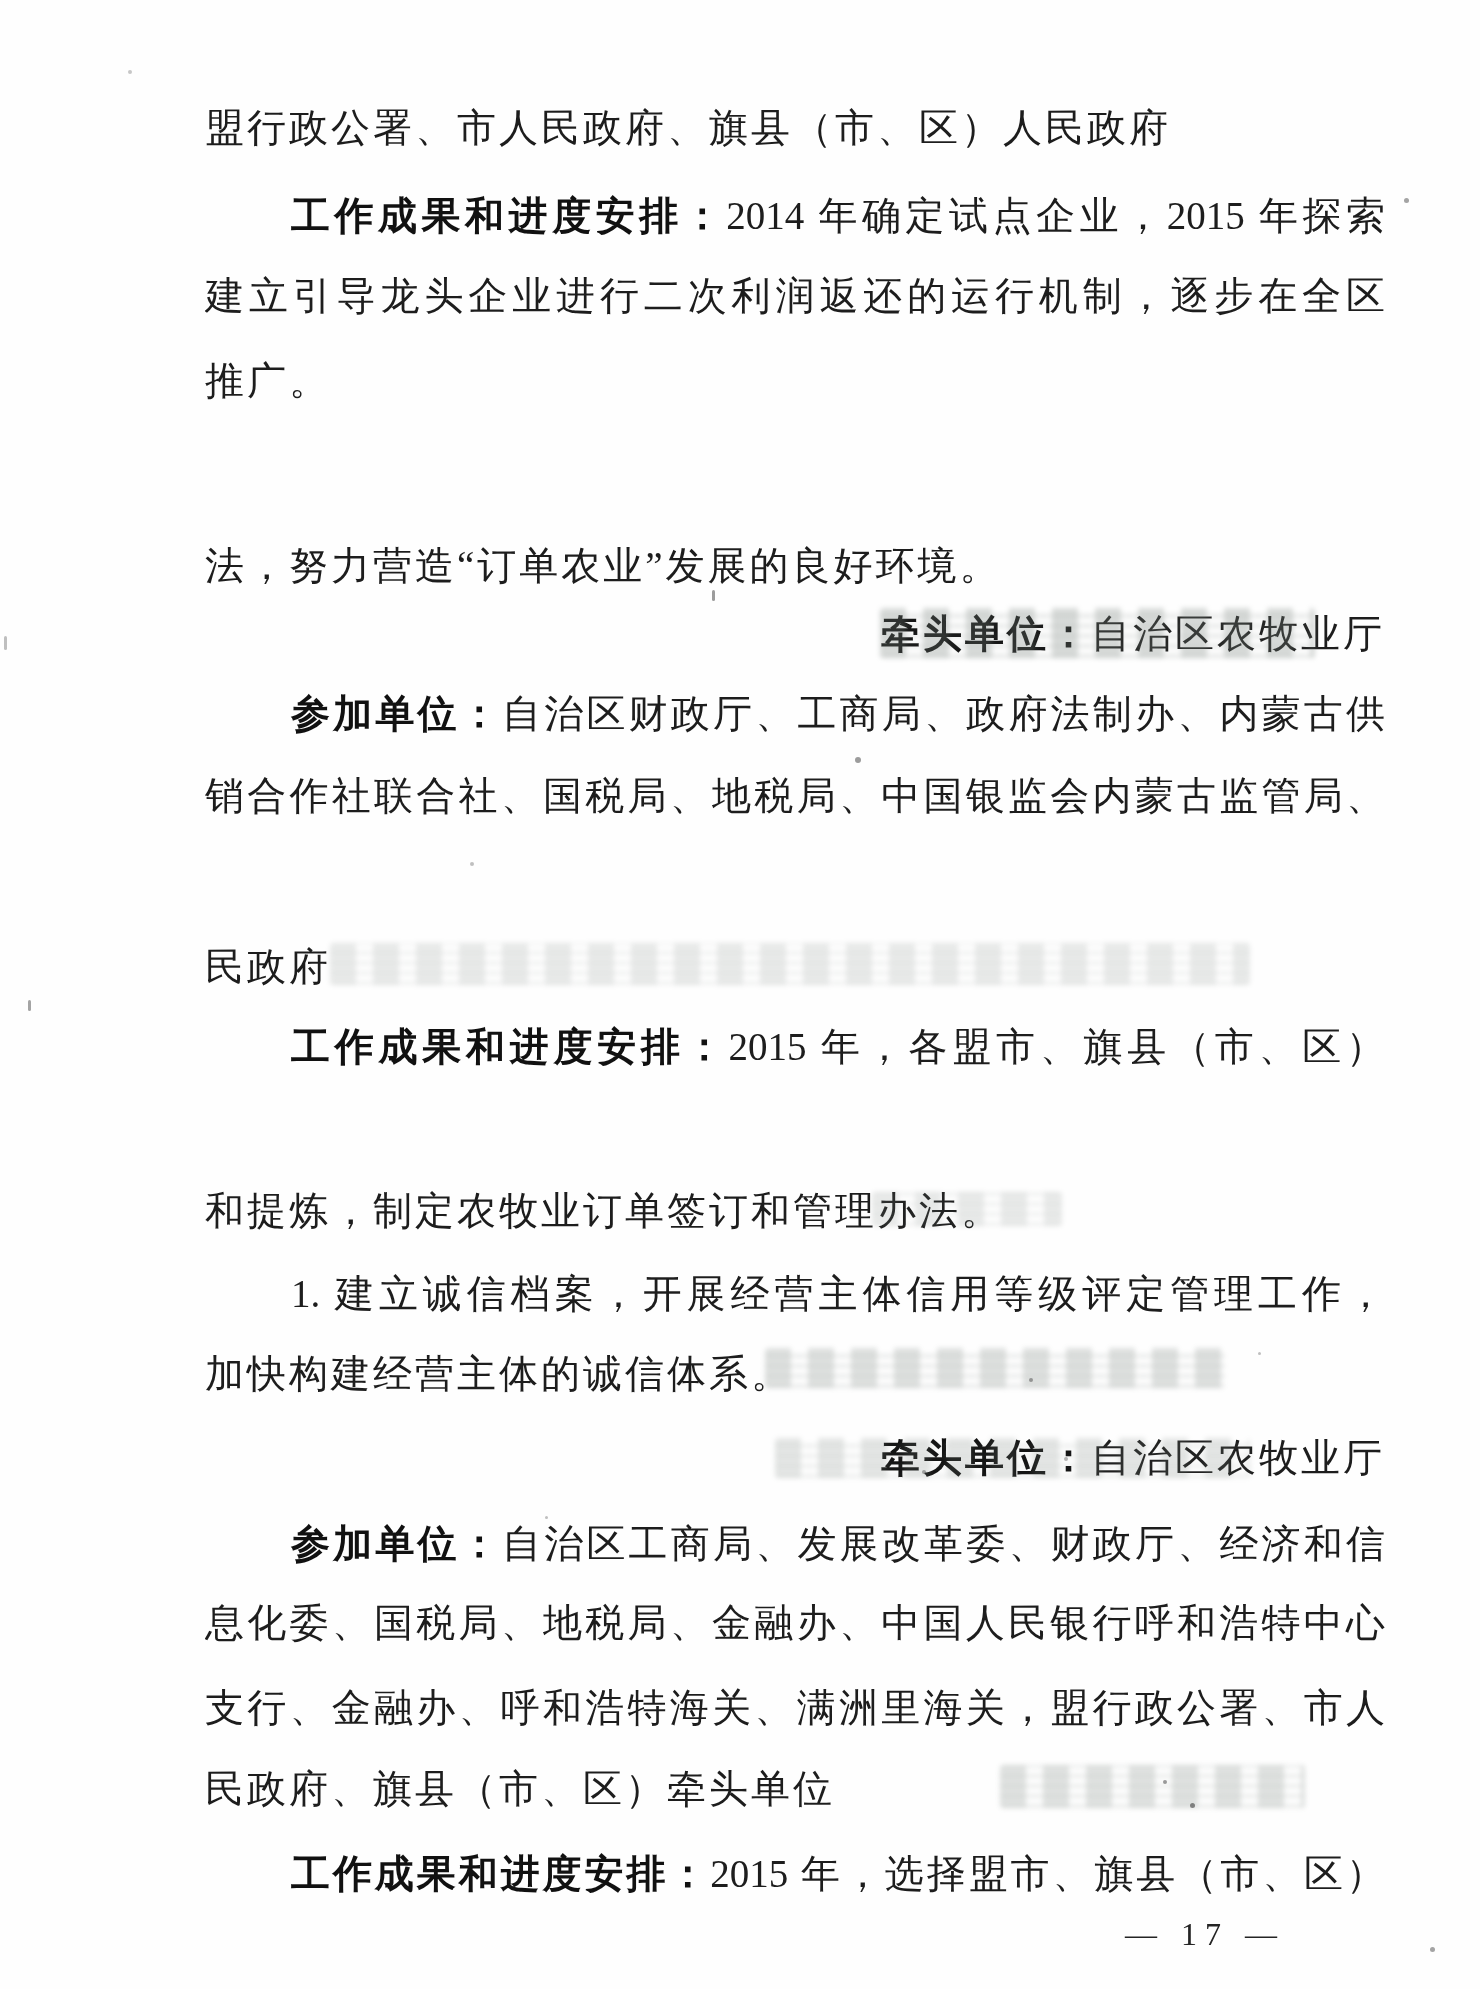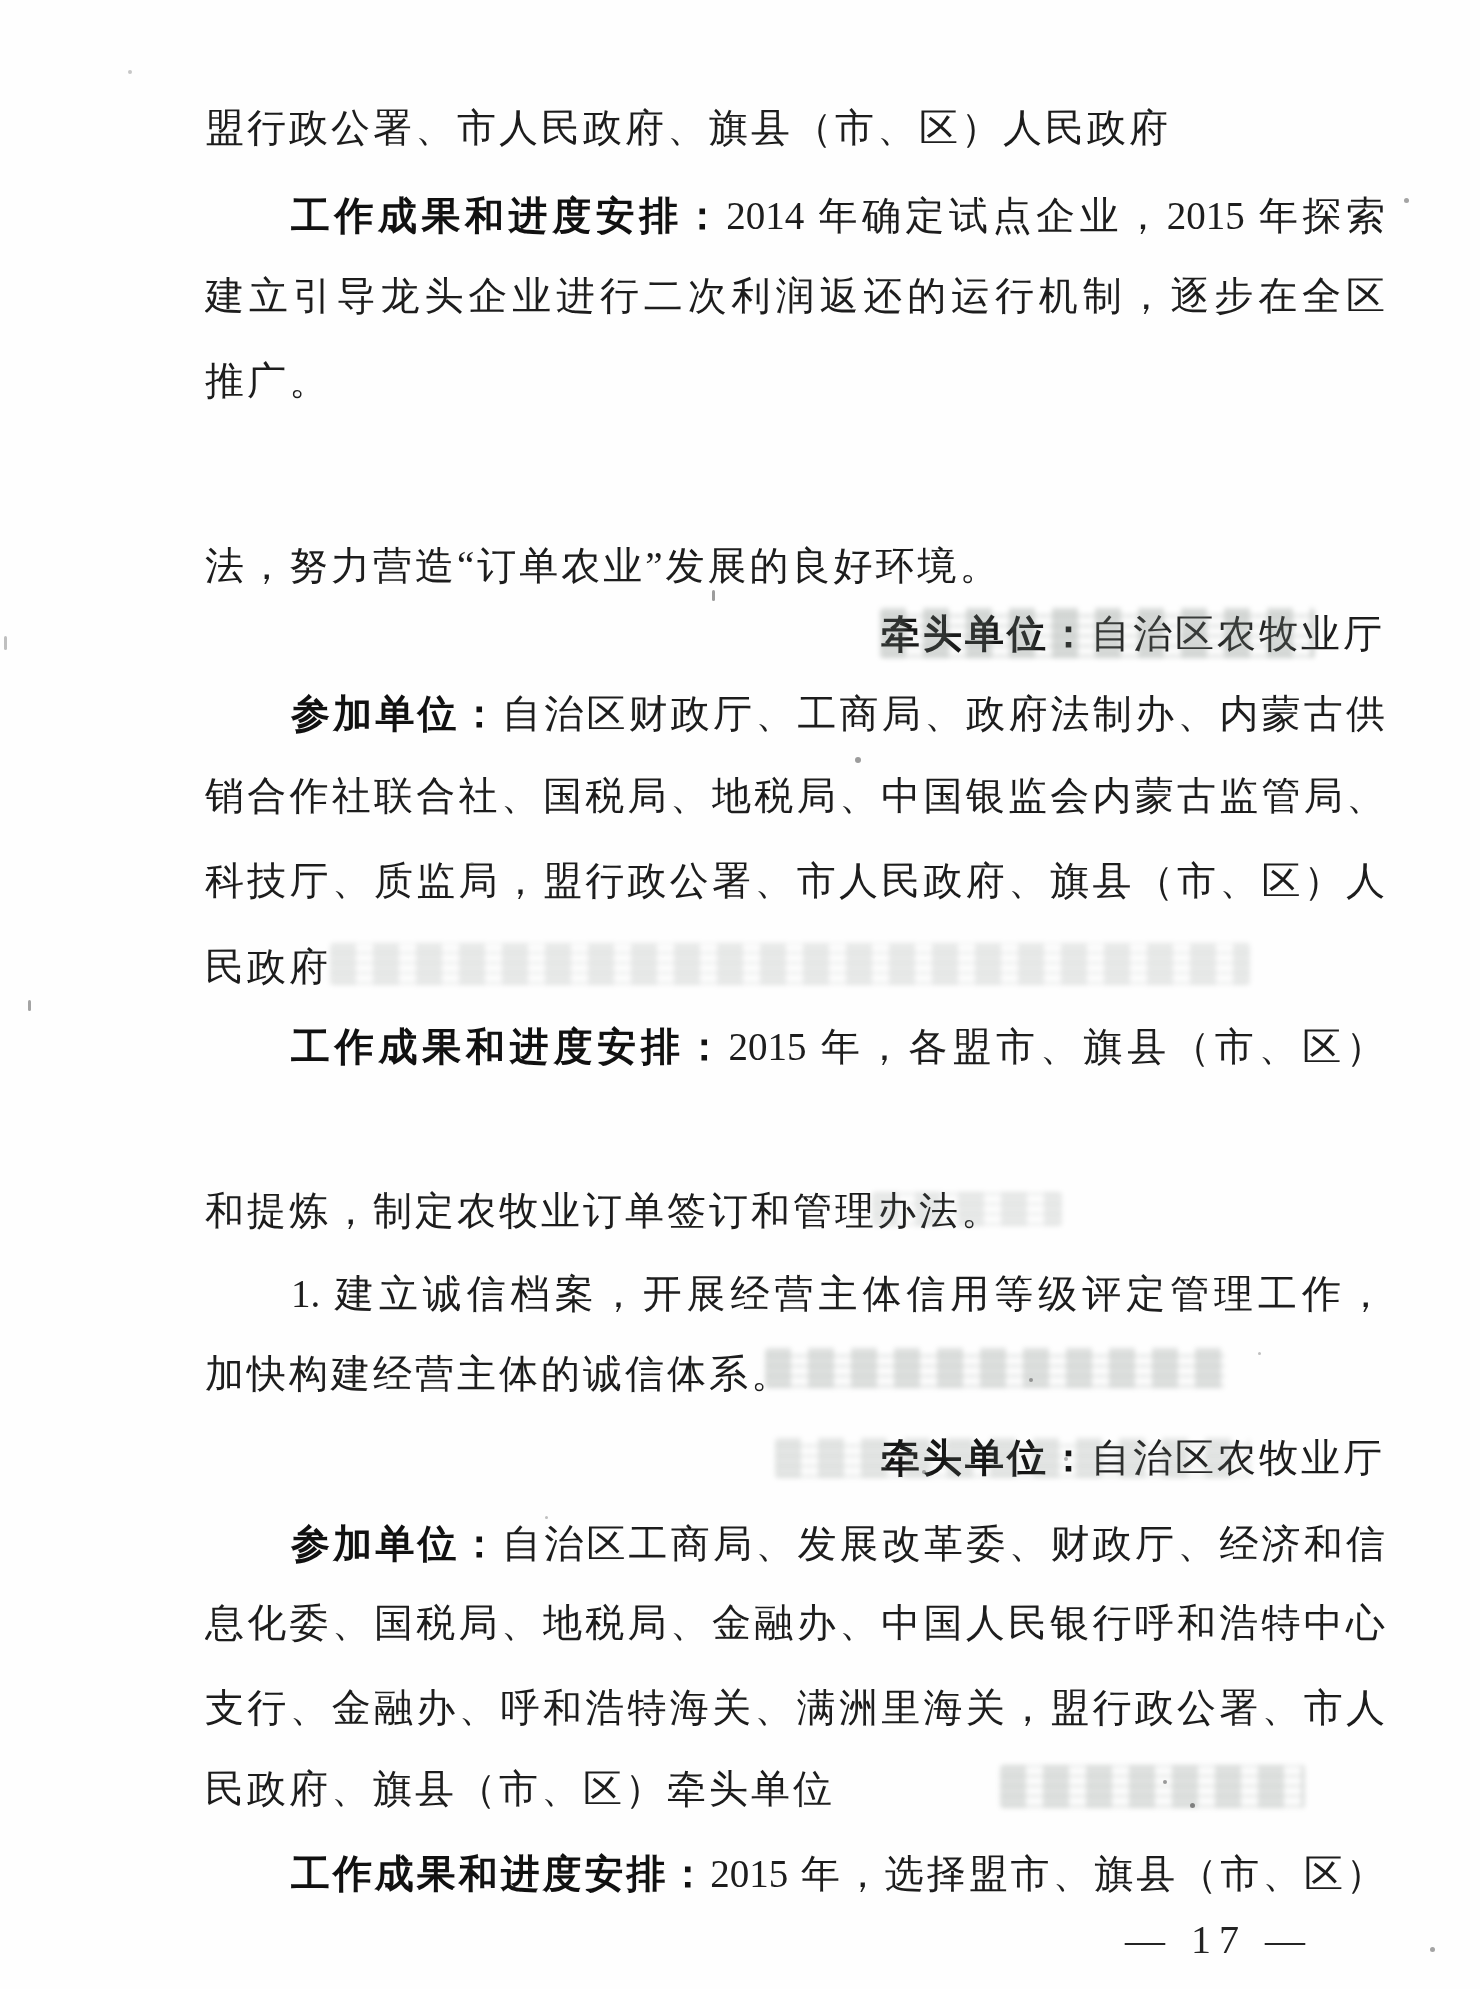--- a/index.html
+++ b/index.html
@@ -36,21 +36,21 @@
     text-align: justify;
     text-align-last: justify;
     text-justify: inter-character;
     overflow: hidden;
   }
   .lbl { font-weight: bold; color: #111; }
   .pageno {
     position: absolute;
     top: 1916px;
     left: 1125px;
-    font-size: 40px;
+    font-size: 32px;
     letter-spacing: 8px;
     color: #242424;
     white-space: nowrap;
   }
   
   .ghost {
     position: absolute;
     border-radius: 4px;
     filter: blur(2.5px);
     background:
@@ -69,21 +69,20 @@
 <div class="page">
 
   <div class="line" style="top:97px"><span class="lbl"></span><span>盟行政公署、市人民政府、旗县（市、区）人民政府</span></div>
   <div class="line indent fill" style="top:185px"><span class="lbl">工作成果和进度安排：</span><span>2014 年确定试点企业，2015 年探索</span></div>
   <div class="line fill" style="top:265px"><span class="lbl"></span><span>建立引导龙头企业进行二次利润返还的运行机制，逐步在全区</span></div>
   <div class="line" style="top:350px"><span class="lbl"></span><span>推广。</span></div>
   <div class="line" style="top:535px"><span class="lbl"></span><span>法，努力营造“订单农业”发展的良好环境。</span></div>
   <div class="line indent" style="top:603px"><span class="lbl">牵头单位：</span><span>自治区农牧业厅</span></div>
   <div class="line indent fill" style="top:683px"><span class="lbl">参加单位：</span><span>自治区财政厅、工商局、政府法制办、内蒙古供</span></div>
   <div class="line fill" style="top:765px"><span class="lbl"></span><span>销合作社联合社、国税局、地税局、中国银监会内蒙古监管局、</span></div>
-  <div class="line fill" style="top:850px"><span class="lbl"></span><span>科技厅、质监局，盟行政公署、市人民政府、旗县（市、区）人</span></div>
   <div class="line" style="top:936px"><span class="lbl"></span><span>民政府</span></div>
   <div class="line indent fill" style="top:1016px"><span class="lbl">工作成果和进度安排：</span><span>2015 年，各盟市、旗县（市、区）</span></div>
   <div class="line" style="top:1180px"><span class="lbl"></span><span>和提炼，制定农牧业订单签订和管理办法。</span></div>
   <div class="line indent fill" style="top:1263px"><span class="lbl"></span><span>1. 建立诚信档案，开展经营主体信用等级评定管理工作，</span></div>
   <div class="line" style="top:1343px"><span class="lbl"></span><span>加快构建经营主体的诚信体系。</span></div>
   <div class="line indent" style="top:1427px"><span class="lbl">牵头单位：</span><span>自治区农牧业厅</span></div>
   <div class="line indent fill" style="top:1513px"><span class="lbl">参加单位：</span><span>自治区工商局、发展改革委、财政厅、经济和信</span></div>
   <div class="line fill" style="top:1592px"><span class="lbl"></span><span>息化委、国税局、地税局、金融办、中国人民银行呼和浩特中心</span></div>
   <div class="line fill" style="top:1677px"><span class="lbl"></span><span>支行、金融办、呼和浩特海关、满洲里海关，盟行政公署、市人</span></div>
   <div class="line" style="top:1758px"><span class="lbl"></span><span>民政府、旗县（市、区）牵头单位</span></div>

